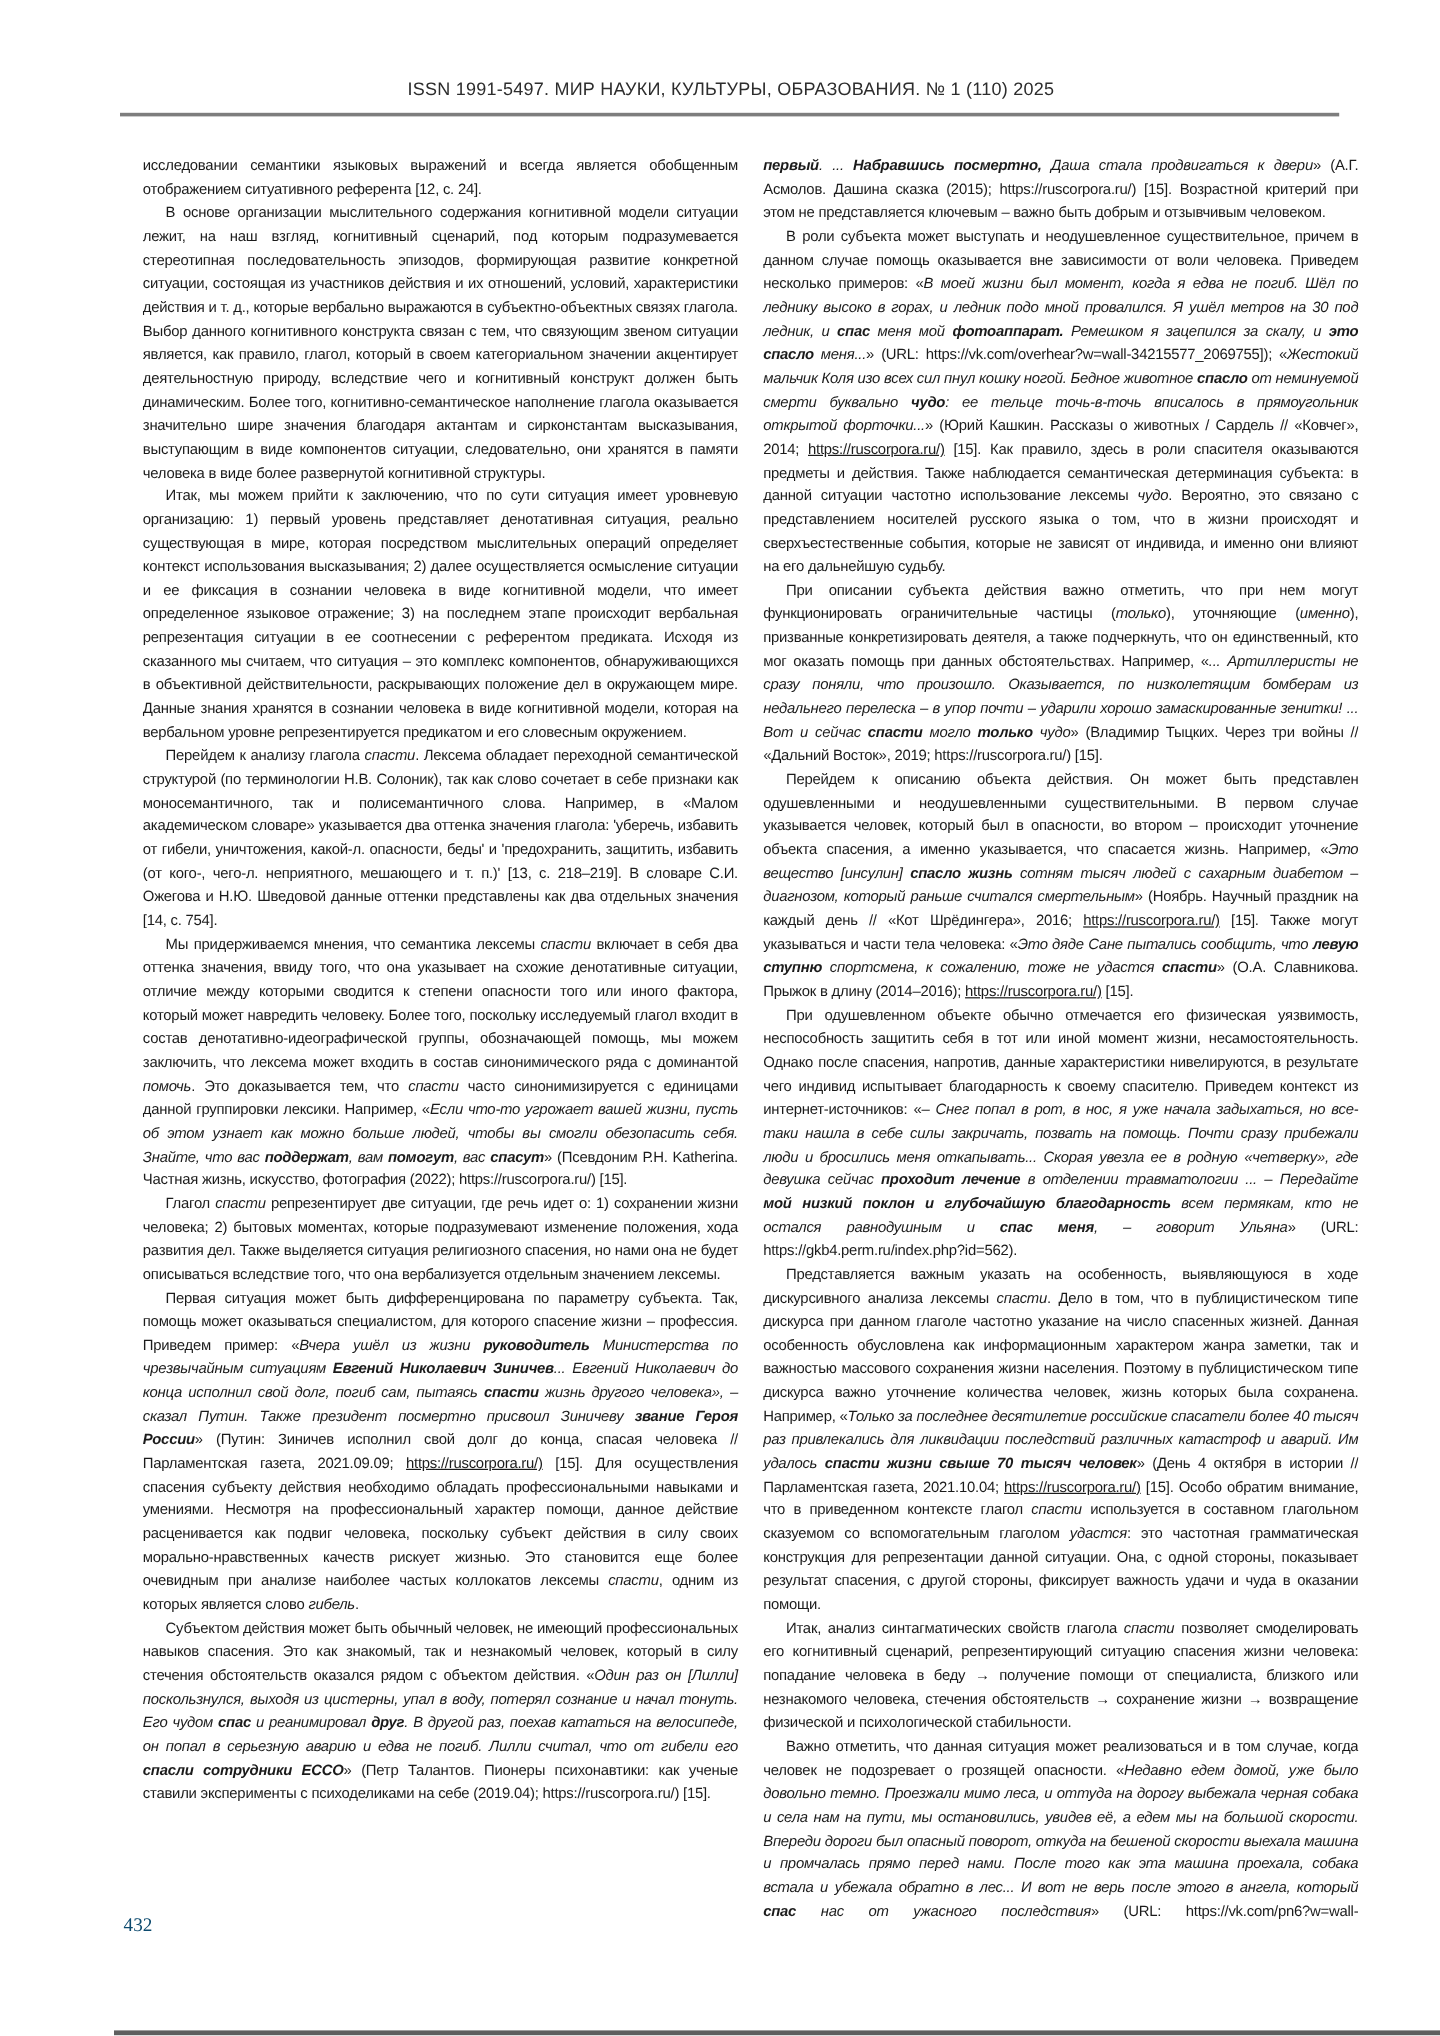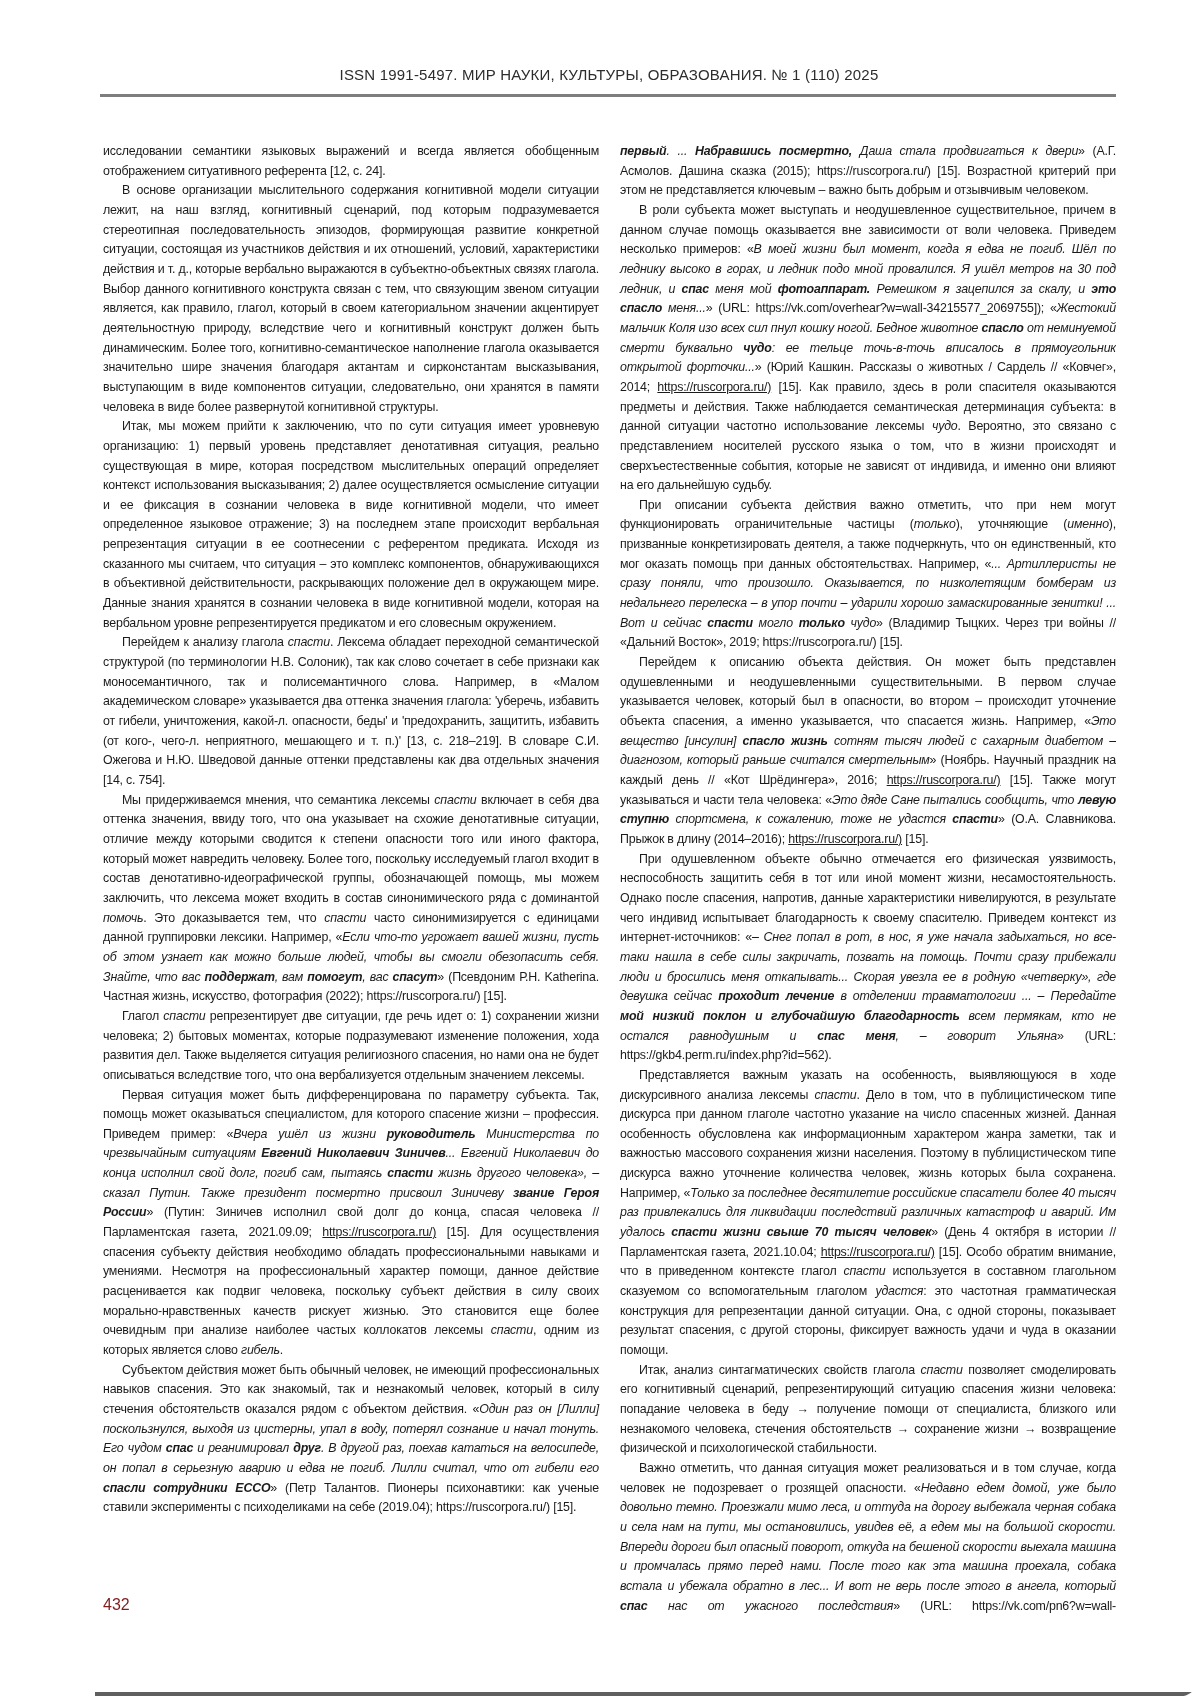--- a/index.html
+++ b/index.html
@@ -1,28 +1,28 @@
 <!DOCTYPE html>
 <html lang="ru"><head>
 <meta charset="utf-8">
 <style>
   html,body{margin:0;padding:0;background:#ffffff;}
   .page{position:relative;width:1200px;height:1697px;background:#ffffff;overflow:hidden;
-        font-family:"Liberation Sans", sans-serif;color:#1b1b1b;border-radius:22px;}
+        font-family:"Liberation Sans", sans-serif;color:#1b1b1b;}
   .journal-header{position:absolute;top:66px;left:103px;width:1012px;text-align:center;
         font-size:15px;letter-spacing:0.2px;color:#2d2d2d;white-space:nowrap;}
   .header-rule{position:absolute;top:94px;left:100px;width:1016px;height:3px;background:#7d7d7d;}
-  .columns{position:absolute;top:129px;left:103px;width:1013px;height:1472px;overflow:hidden;
-        display:flex;gap:21px;margin-top:13px;}
+  .columns{position:absolute;top:129px;left:119px;width:1013px;height:1472px;overflow:hidden;
+        display:flex;gap:21px;}
   .col{width:496px;text-align:justify;font-size:12.4px;line-height:19.65px;letter-spacing:-0.2px;
         color:#1b1b1b;}
   .col p{margin:0;text-indent:19px;}
   .col p.noindent{text-indent:0;}
   .col u{text-decoration:underline;}
-  .page-number{position:absolute;left:103px;top:1596px;font-size:16px;color:#7f1d1d;}
+  .page-number{position:absolute;left:103px;top:1596px;font-size:16px;color:#0c4a6e;font-family:Liberation Serif, serif;}
   .bottom-rule{position:absolute;left:95px;top:1692px;width:1105px;height:4px;background:#5f5f5f;}
 </style>
 </head>
 <body>
 
 <div class="page">
   <div class="journal-header">ISSN 1991-5497. МИР НАУКИ, КУЛЬТУРЫ, ОБРАЗОВАНИЯ.  № 1 (110) 2025</div>
   <div class="header-rule"></div>
 
   <div class="columns">

